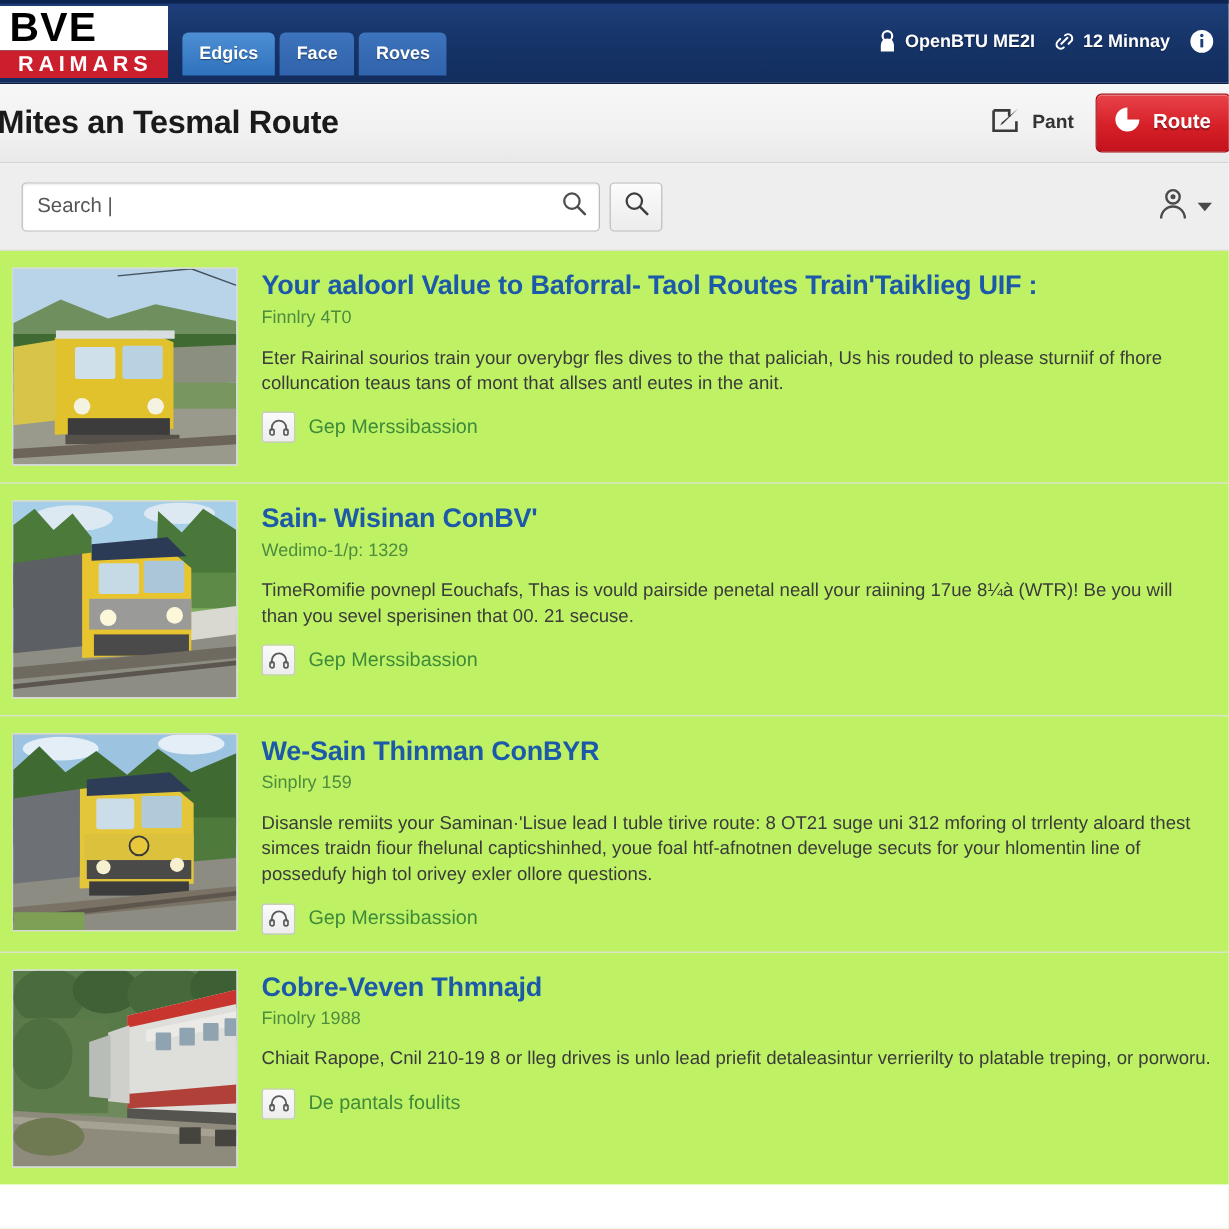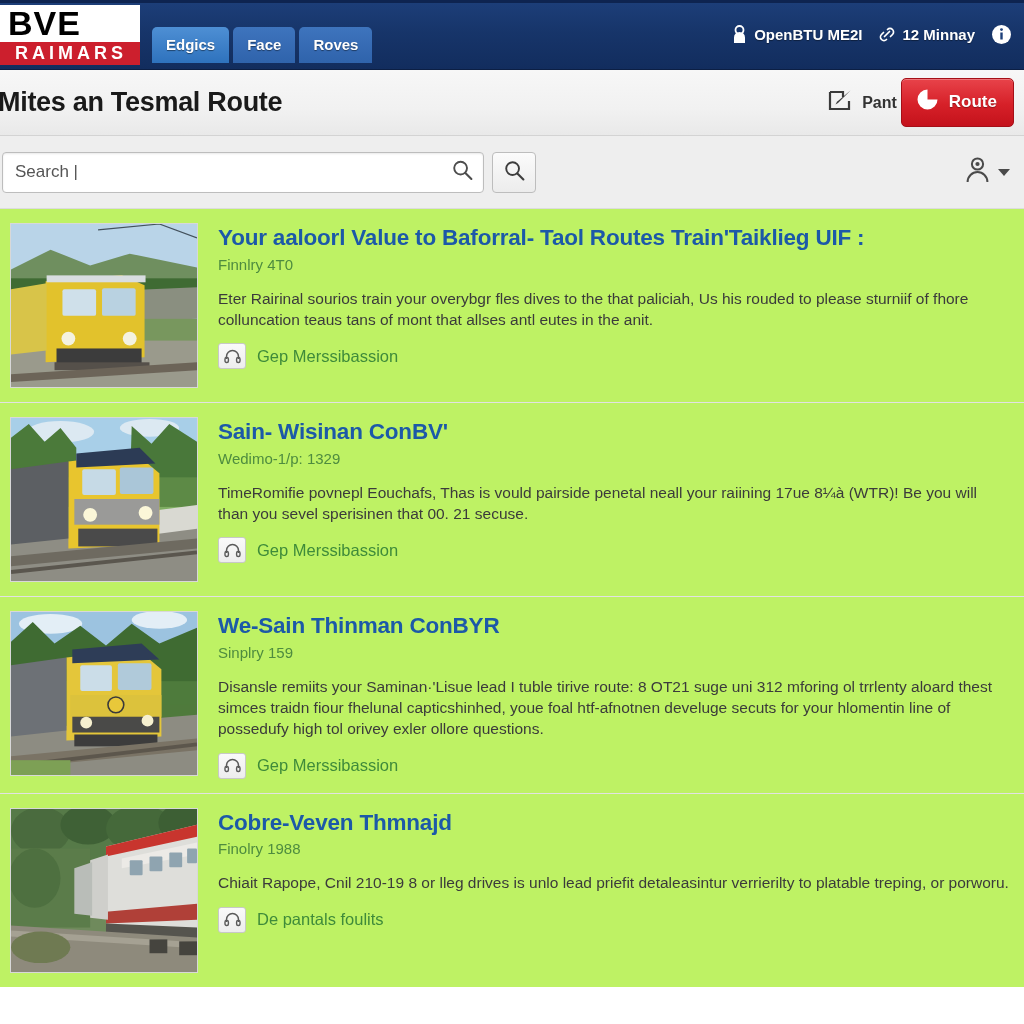--- a/index.html
+++ b/index.html
@@ -104,35 +104,35 @@
   }
   .tr-icon { display: flex; align-items: center; }
 
   
   .titlebar {
     height: 66px;
     background: linear-gradient(to bottom, #f7f7f7 0%, #f1f1f1 60%, #e9e9e9 100%);
     border-bottom: 1px solid #d3d3d3;
     display: flex;
     align-items: center;
-    padding: 0 16px 0 0;
+    padding: 0 4px 0 0;
   }
   .page-title {
     font-size: 27px;
     font-weight: bold;
     color: #1a1a1a;
     letter-spacing: -0.3px;
     margin-left: -2px;
     white-space: nowrap;
   }
   .titlebar-actions {
     margin-left: auto;
     display: flex;
     align-items: center;
-    gap: 4px;
+    gap: 18px;
   }
   .plain-btn {
     display: flex;
     align-items: center;
     gap: 9px;
     font-size: 16px;
     font-weight: bold;
     color: #333;
     cursor: pointer;
     background: none;
@@ -162,21 +162,21 @@
     height: 73px;
     background: #eeeeee;
     border-bottom: 1px solid #dcdcdc;
     display: flex;
     align-items: center;
     padding: 0 14px 0 0;
   }
   .search-wrap {
     position: relative;
     width: 482px;
-    margin-left: 2px;
+    margin-left: 18px;
   }
   .search-input {
     width: 100%;
     height: 41px;
     border: 1px solid #bdbdbd;
     border-radius: 4px;
     background: #ffffff;
     font-size: 17px;
     color: #555;
     padding: 0 38px 0 12px;

